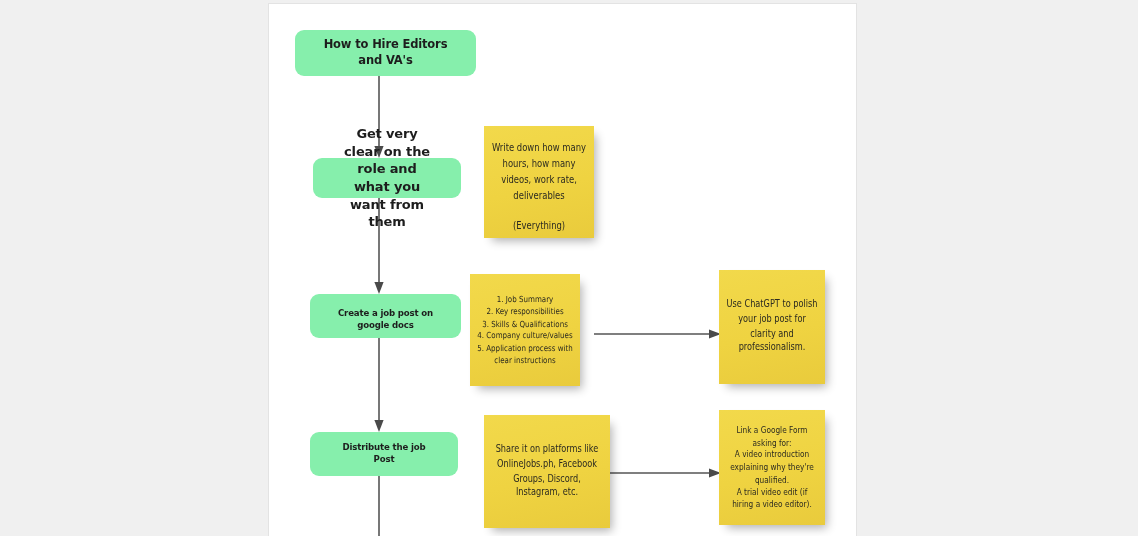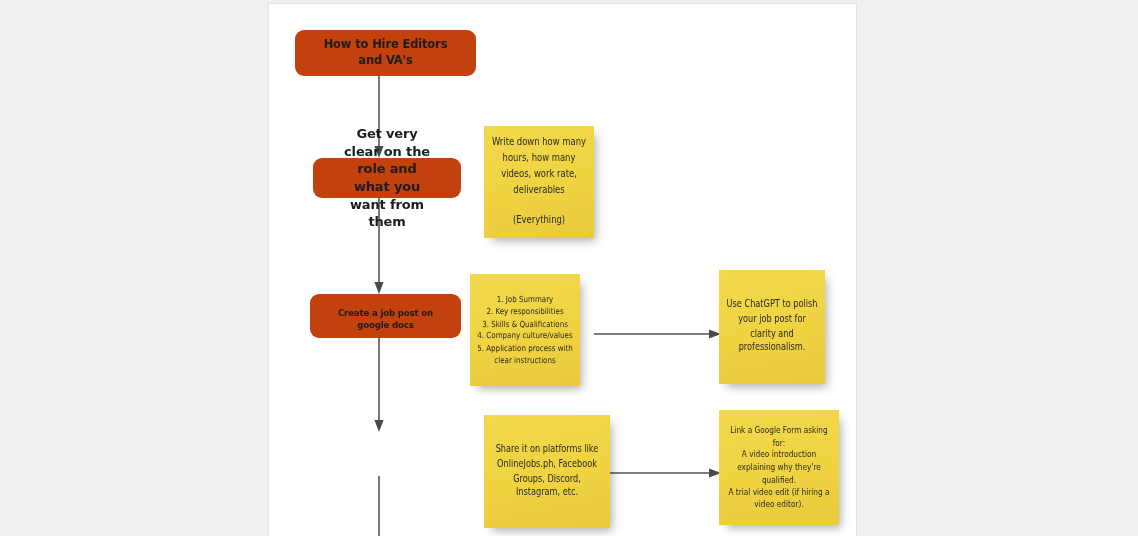--- a/index.html
+++ b/index.html
@@ -28,21 +28,21 @@
     width: 587px;
     height: 532px;
     background: #ffffff;
     box-shadow: 0 0 0 1px #e3e3e3;
     overflow: hidden;
   }
 
   
   .obox {
     position: absolute;
-    background: #c2410c;
+    background: #86efac;
     border-radius: 9px;
     display: flex;
     align-items: center;
     justify-content: flex-end;
     box-sizing: border-box;
     padding: 4px 26px;
   }
   .obox .obox-label {
     font-family: "DejaVu Sans", sans-serif;
     font-weight: bold;
@@ -77,33 +77,33 @@
   }
   .note-text {
     font-family: "DejaVu Sans Condensed", "DejaVu Sans", sans-serif;
     color: #2b2a20;
     text-align: center;
     line-height: 1.42;
     white-space: pre-line;
     transform: scaleY(1.06);
   }
 
-  #note-hours     { left: 215px; top: 122px; width: 110px; height: 112px; }
+  #note-hours     { left: 215px; top: 122px; width: 110px; height: 112px; align-items: flex-end; }
   #note-hours .note-text { font-size: 9.4px; line-height: 1.58; }
 
   #note-structure { left: 201px; top: 270px; width: 110px; height: 112px; }
   #note-structure .note-text { font-size: 7.9px; line-height: 1.44; }
 
   #note-chatgpt   { left: 450px; top: 266px; width: 106px; height: 114px; justify-content: center; }
   #note-chatgpt .note-text { font-size: 9.1px; line-height: 1.52; }
 
   #note-platforms { left: 215px; top: 411px; width: 126px; height: 113px; }
   #note-platforms .note-text { font-size: 9.1px; line-height: 1.52; }
 
-  #note-googleform{ left: 450px; top: 406px; width: 120px; height: 115px; justify-content: center; }
+  #note-googleform{ left: 450px; top: 406px; width: 106px; height: 115px; justify-content: center; }
   #note-googleform .note-text { font-size: 8.2px; line-height: 1.42; }
 
   
   .conn { position: absolute; }
   .conn svg { display: block; overflow: visible; }
 
   #conn-title-clear   { left: 104px; top: 72px;  }
   #conn-clear-jobpost { left: 104px; top: 194px; }
   #conn-jobpost-dist  { left: 104px; top: 334px; }
   #conn-dist-down     { left: 104px; top: 472px; }
@@ -163,20 +163,23 @@
     </div>
 
     <div class="obox" id="box-clear">
       <span class="obox-label">Get very clear on the role and what you want from them</span>
     </div>
 
     <div class="obox" id="box-jobpost">
       <span class="obox-label">Create a job post on google docs</span>
     </div>
 
+    <div class="obox" id="box-distribute">
+      <span class="obox-label">Distribute the job Post</span>
+    </div>
 
     <div class="note" id="note-hours">
       <div class="note-text">Write down how many hours, how many videos, work rate, deliverables
 
 (Everything)</div>
     </div>
 
     <div class="note" id="note-structure">
       <div class="note-text">1. Job Summary
 2. Key responsibilities

